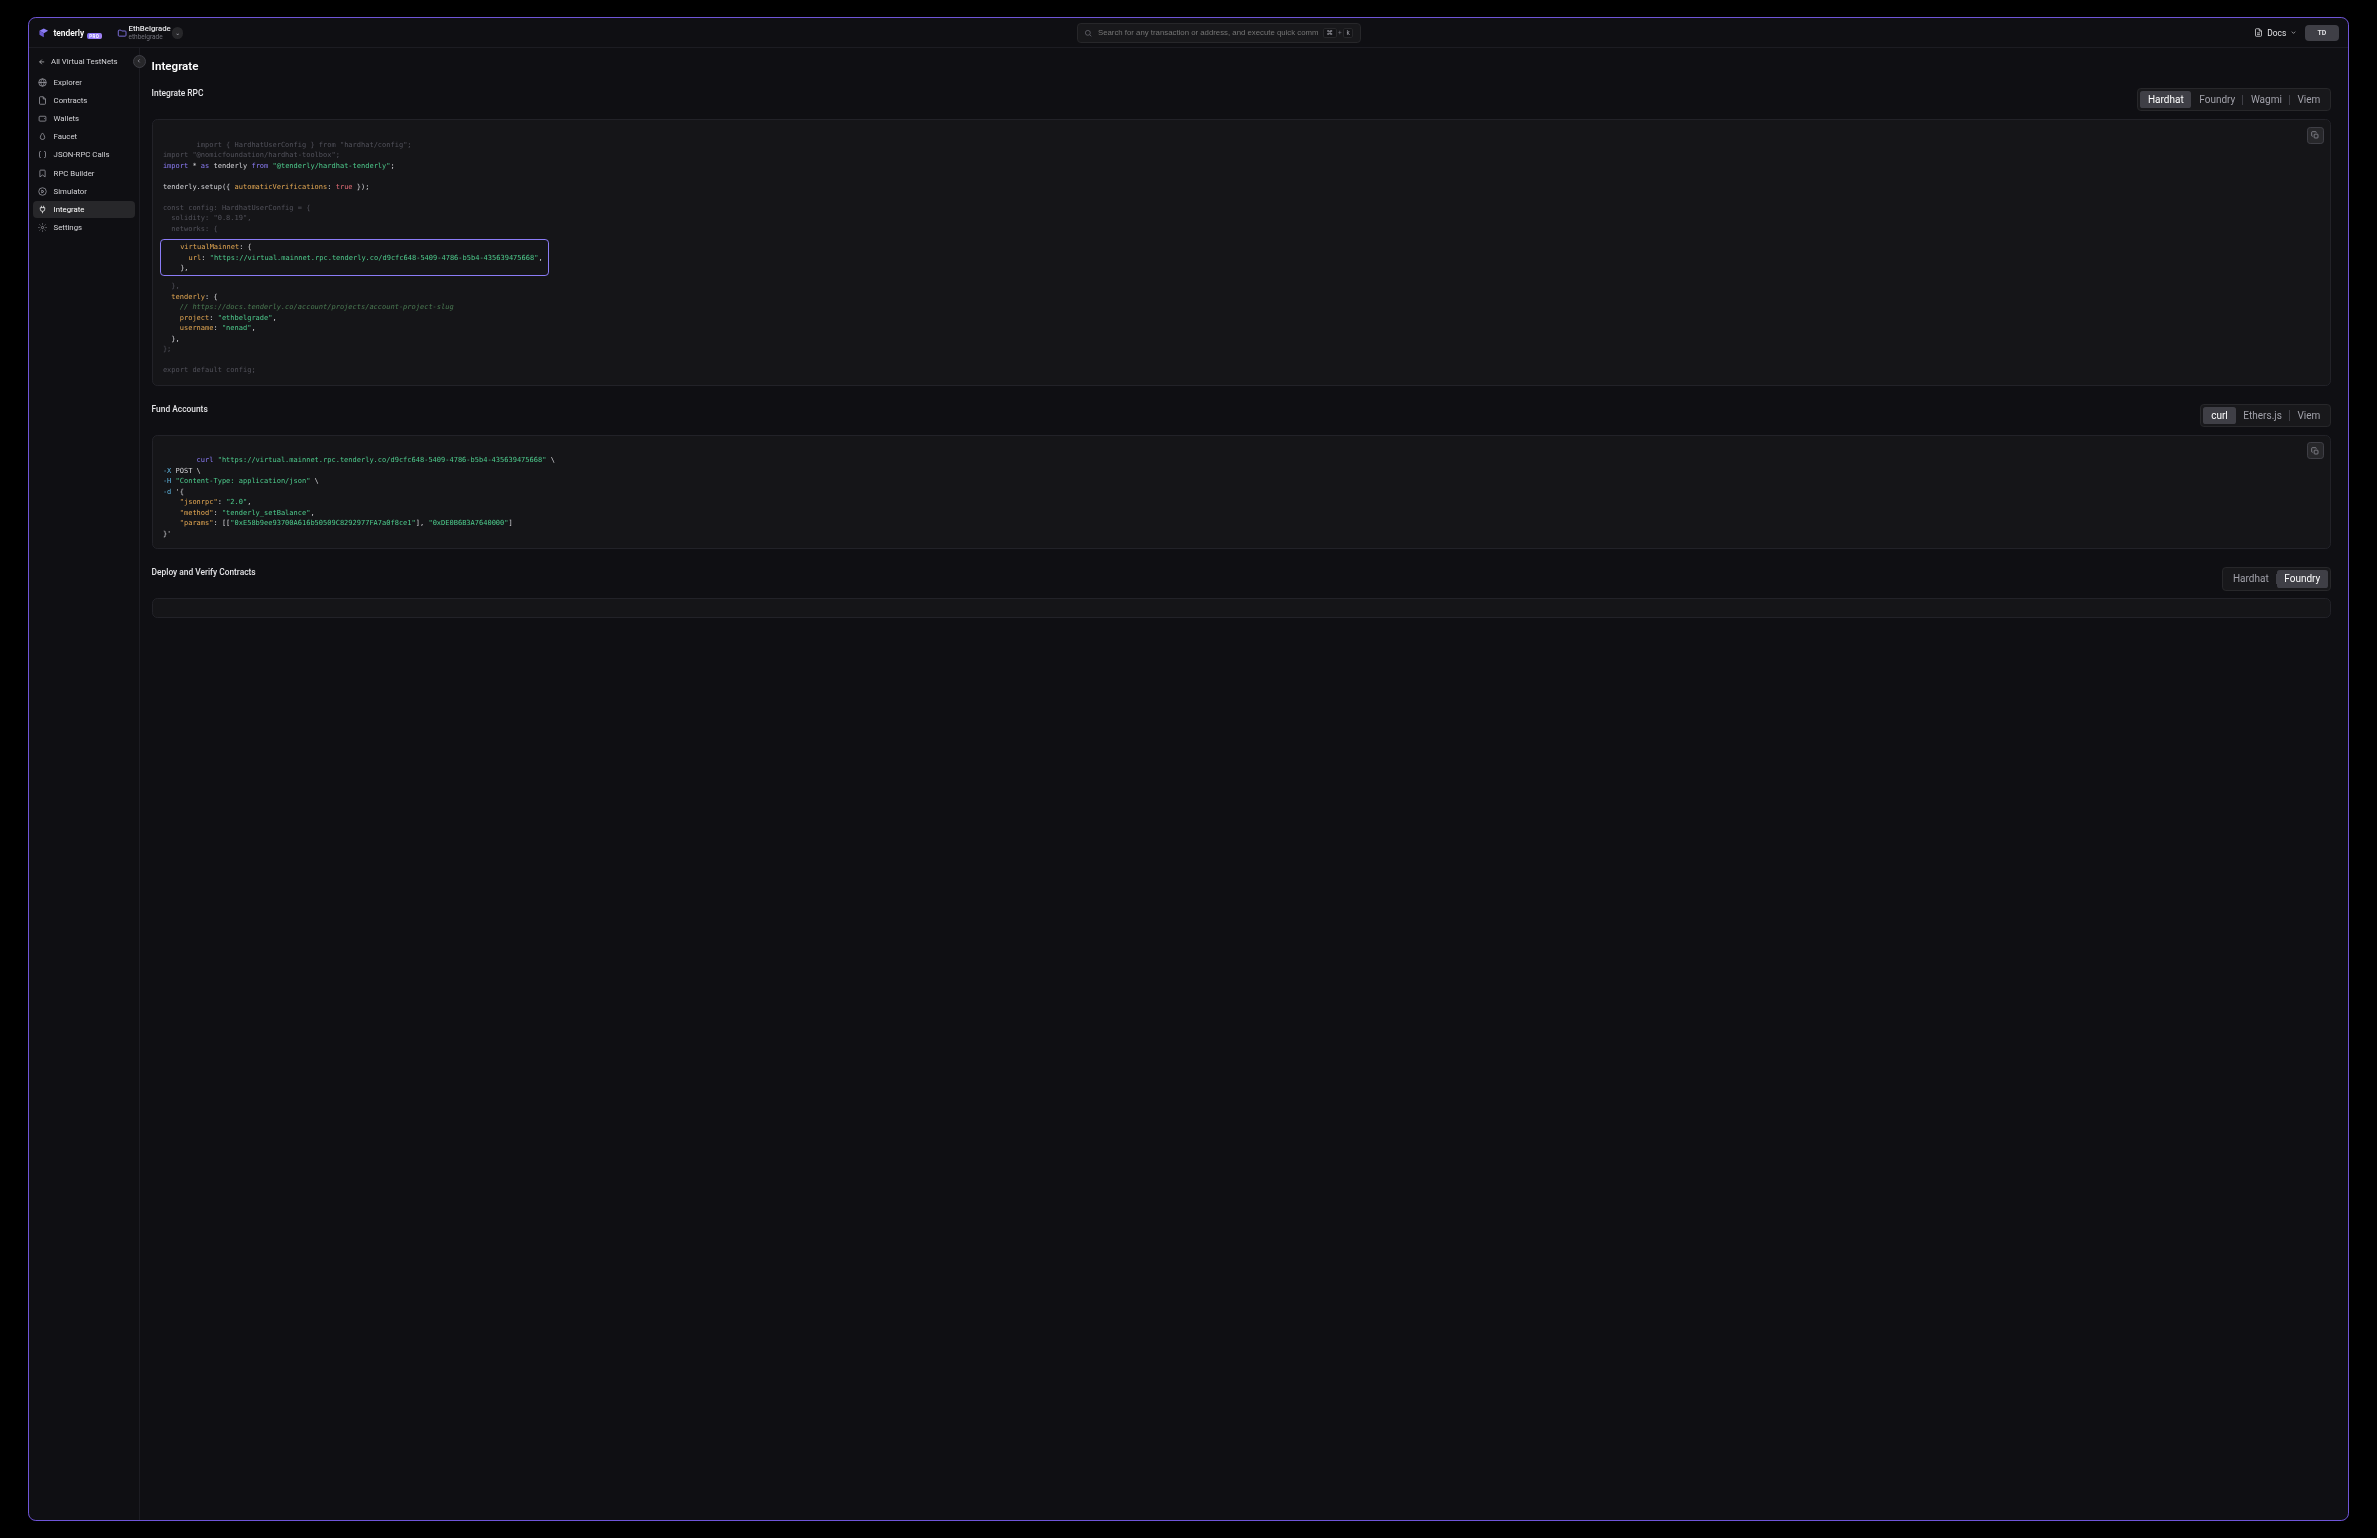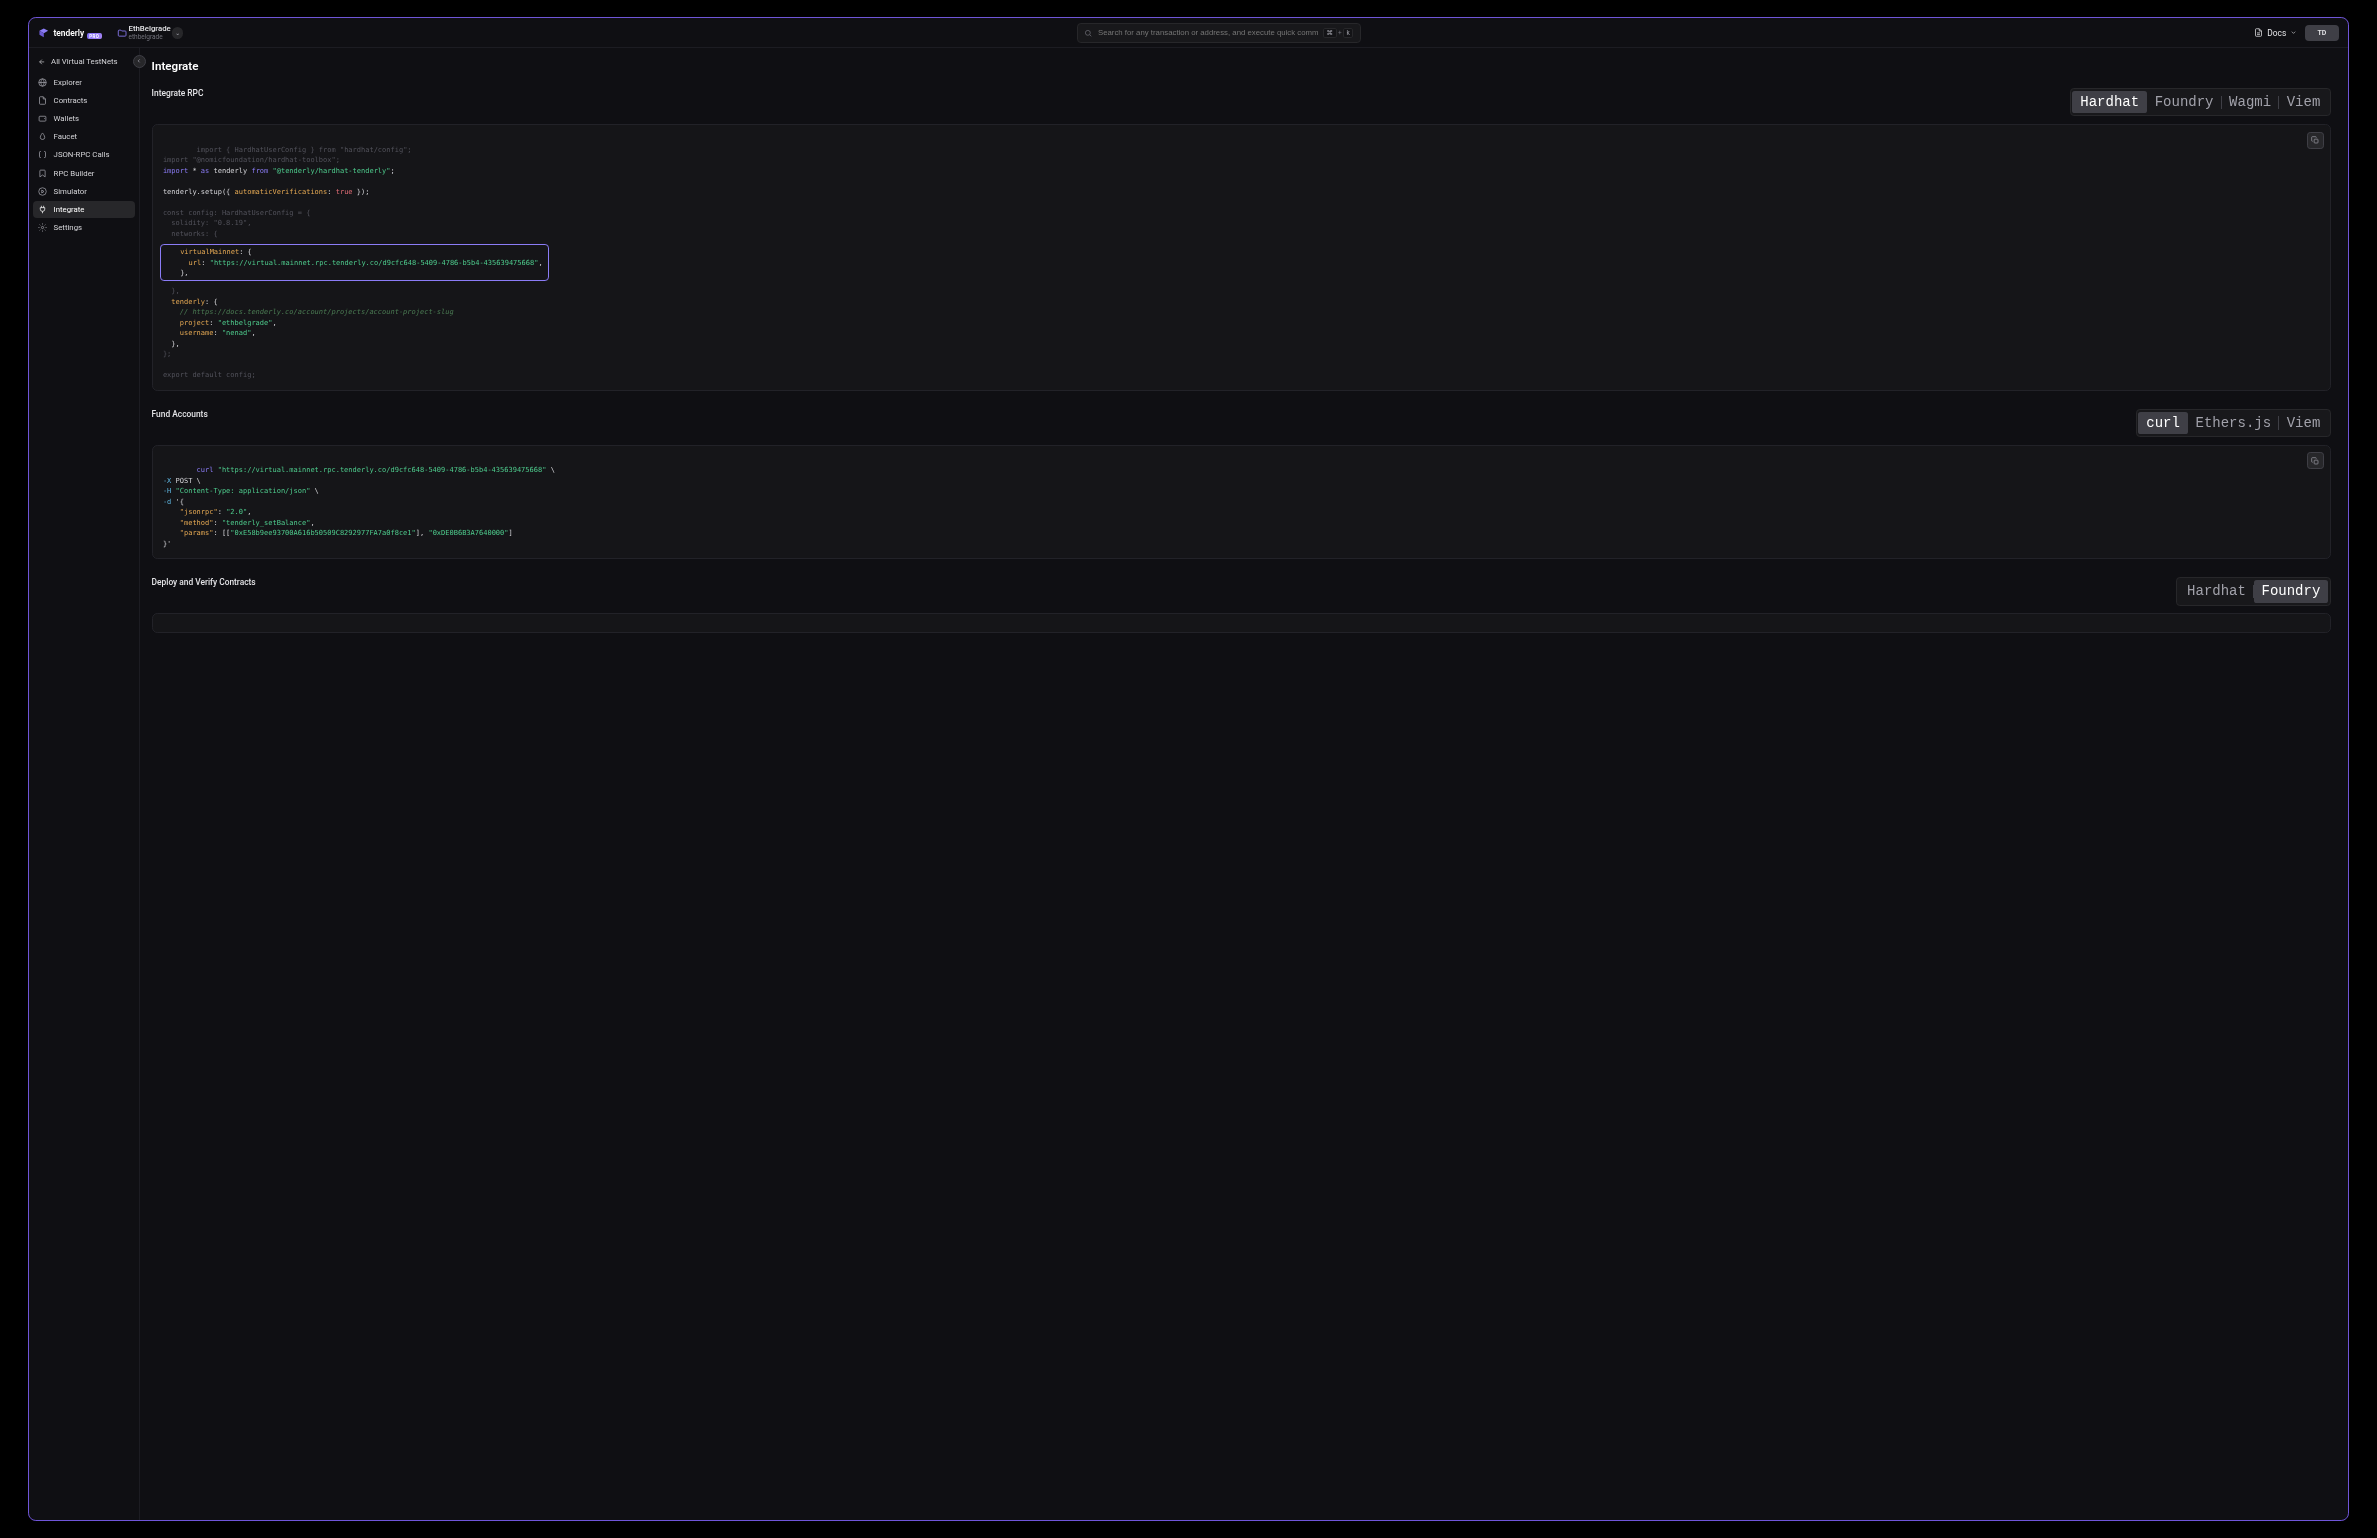--- a/index.html
+++ b/index.html
@@ -190,26 +190,25 @@
 .section-title { font-size: 8.4px; font-weight: 500; color: #e4e4e7; }
 .tab-group {
   display: flex;
   background: #18181b;
   border: 0.6px solid #27272a;
   border-radius: 3.9px;
   padding: 1.9px;
 }
 .tab {
   padding: 3.2px 7.8px;
-  font-size: 14px;
+  font-size: 10px;
   color: #a1a1aa;
   cursor: pointer;
   border-radius: 2.6px;
   position: relative;
-  font-family: Liberation Mono, monospace;
 }
 .tab:not(:last-child)::after {
   content: '';
   position: absolute;
   right: 0;
   top: 20%;
   bottom: 20%;
   width: 0.6px;
   background: #3f3f46;
 }

